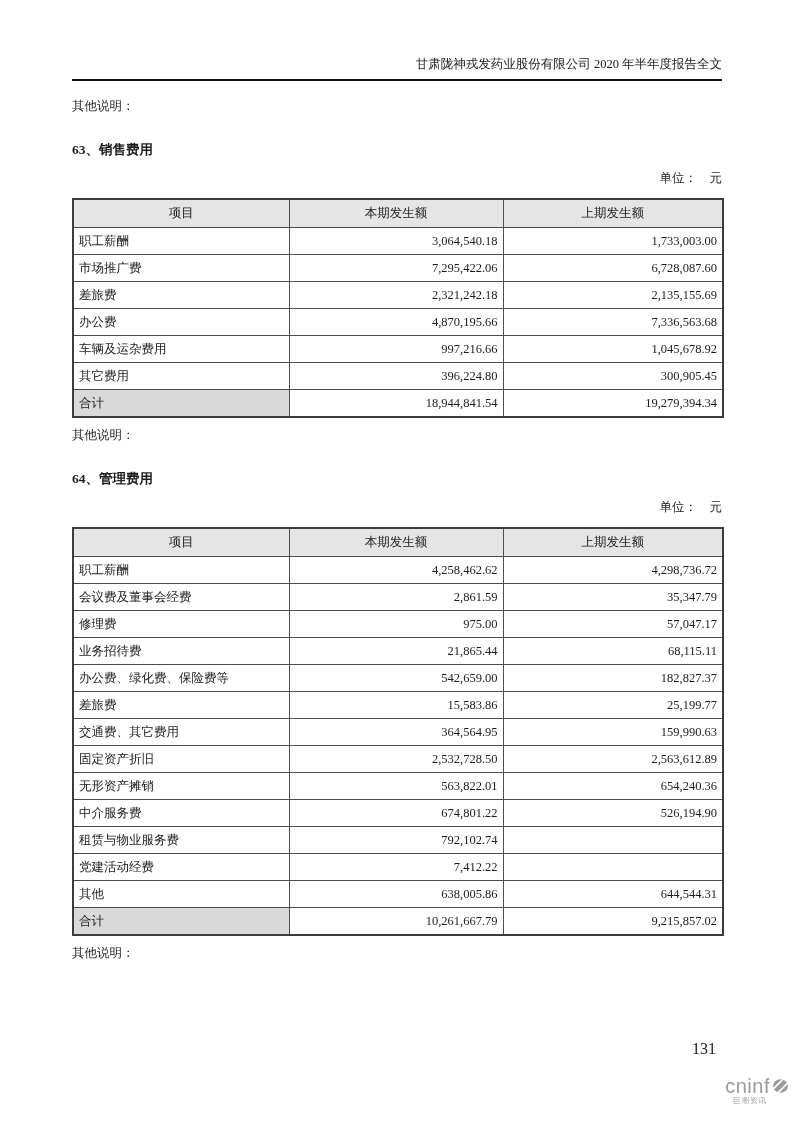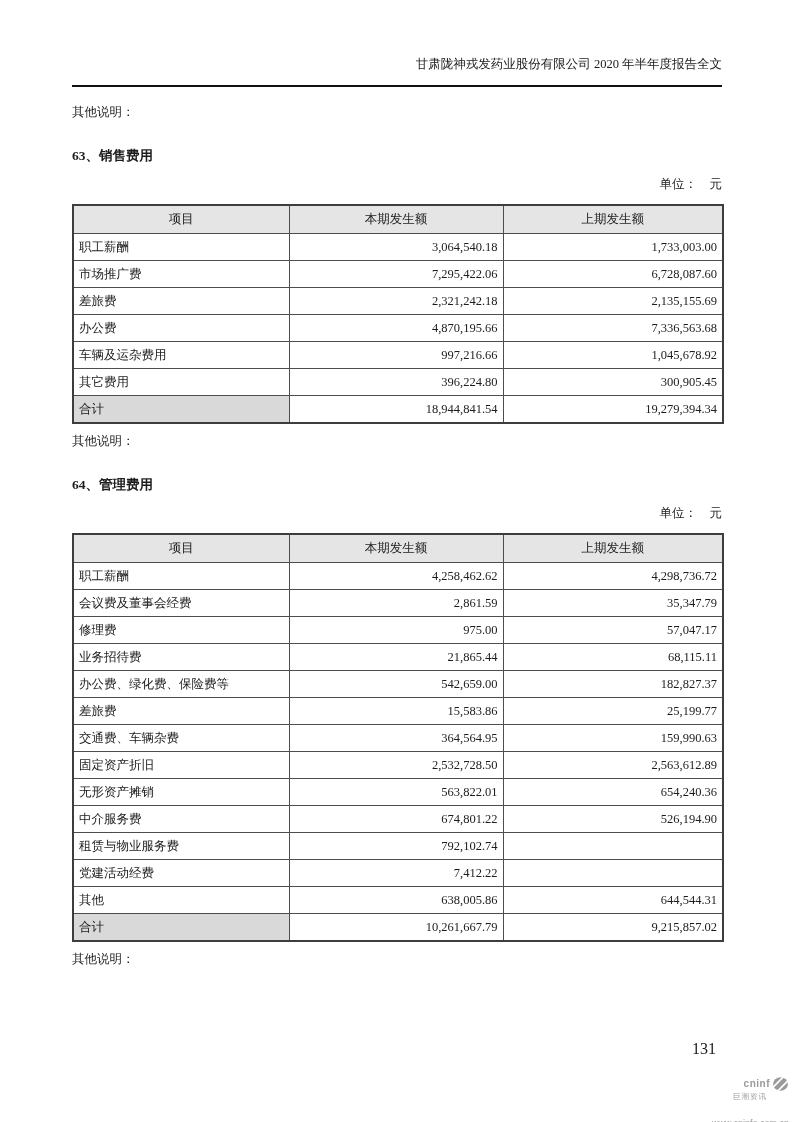--- a/index.html
+++ b/index.html
@@ -16,21 +16,21 @@
     position: absolute;
     left: 72px;
     top: 0;
     width: 650px;
   }
   .doc-header {
     margin-top: 55px;
     text-align: right;
     font-size: 12.5px;
     line-height: 18px;
-    padding-bottom: 12px;
+    padding-bottom: 6px;
     border-bottom: 2px solid #111111;
   }
   .note {
     font-size: 12.5px;
     line-height: 16px;
     margin: 17px 0 0 0;
   }
   .after-note { margin-top: 9px; }
   .section-heading {
     margin: 28px 0 0 0;
@@ -86,22 +86,22 @@
     font-family: "Liberation Sans", "DejaVu Sans", sans-serif;
     line-height: 1;
   }
   .logo-top {
     display: flex;
     justify-content: flex-end;
     align-items: center;
     gap: 2px;
   }
   .logo-text {
-    font-size: 10px;
-    font-weight: bold;
+    font-size: 20px;
+    font-weight: normal;
     letter-spacing: 0.5px;
   }
   .logo-mark { display: inline-flex; }
   .logo-sub {
     font-size: 7.5px;
     text-align: right;
     padding-right: 22px;
     margin-top: 1px;
     letter-spacing: 1px;
   }
@@ -224,21 +224,21 @@
             <td class="c-item">办公费、绿化费、保险费等</td>
             <td class="c-num">542,659.00</td>
             <td class="c-num">182,827.37</td>
           </tr>
           <tr>
             <td class="c-item">差旅费</td>
             <td class="c-num">15,583.86</td>
             <td class="c-num">25,199.77</td>
           </tr>
           <tr>
-            <td class="c-item">交通费、车辆杂费</td>
+            <td class="c-item">交通费、其它费用</td>
             <td class="c-num">364,564.95</td>
             <td class="c-num">159,990.63</td>
           </tr>
           <tr>
             <td class="c-item">固定资产折旧</td>
             <td class="c-num">2,532,728.50</td>
             <td class="c-num">2,563,612.89</td>
           </tr>
           <tr>
             <td class="c-item">无形资产摊销</td>

